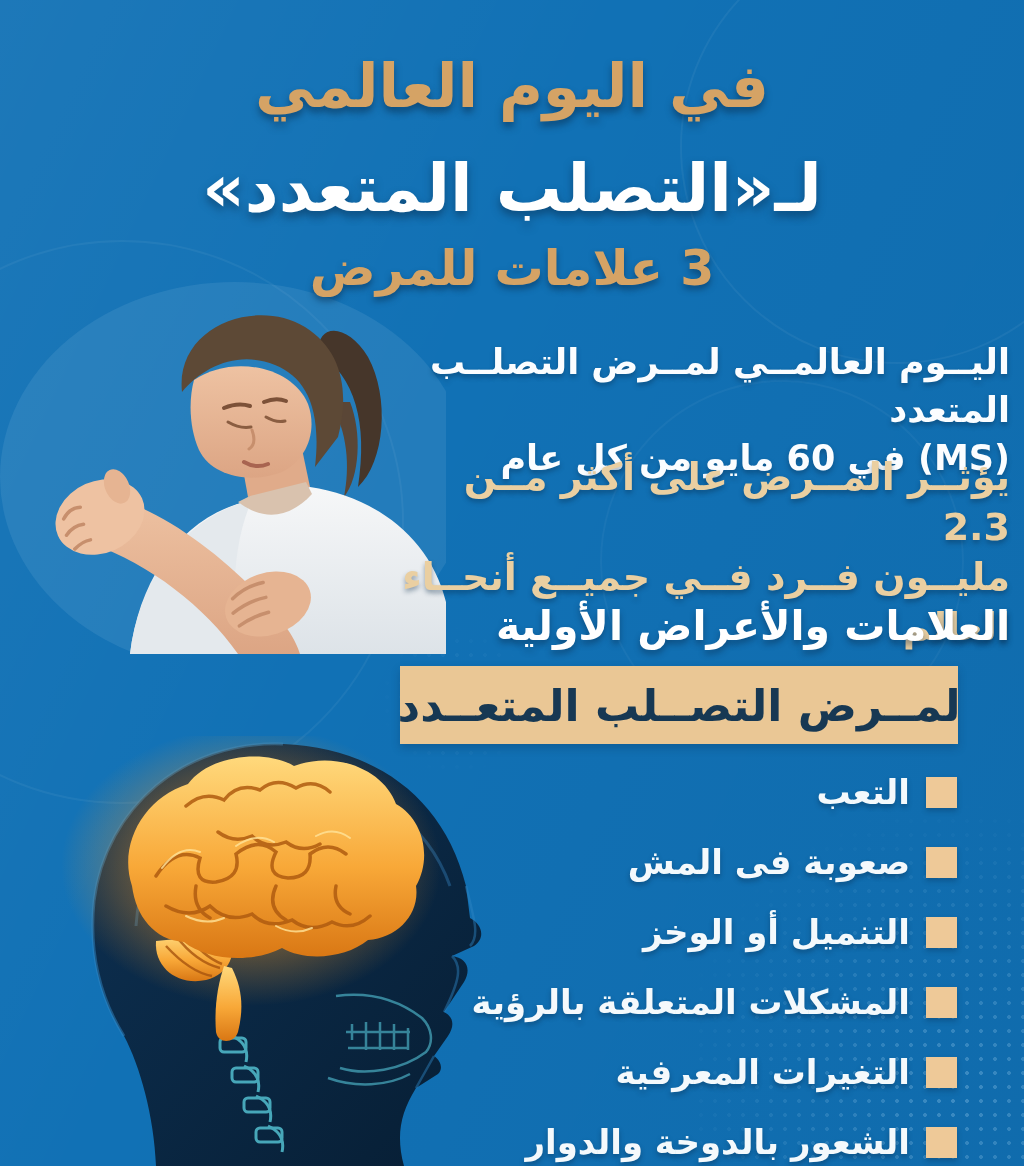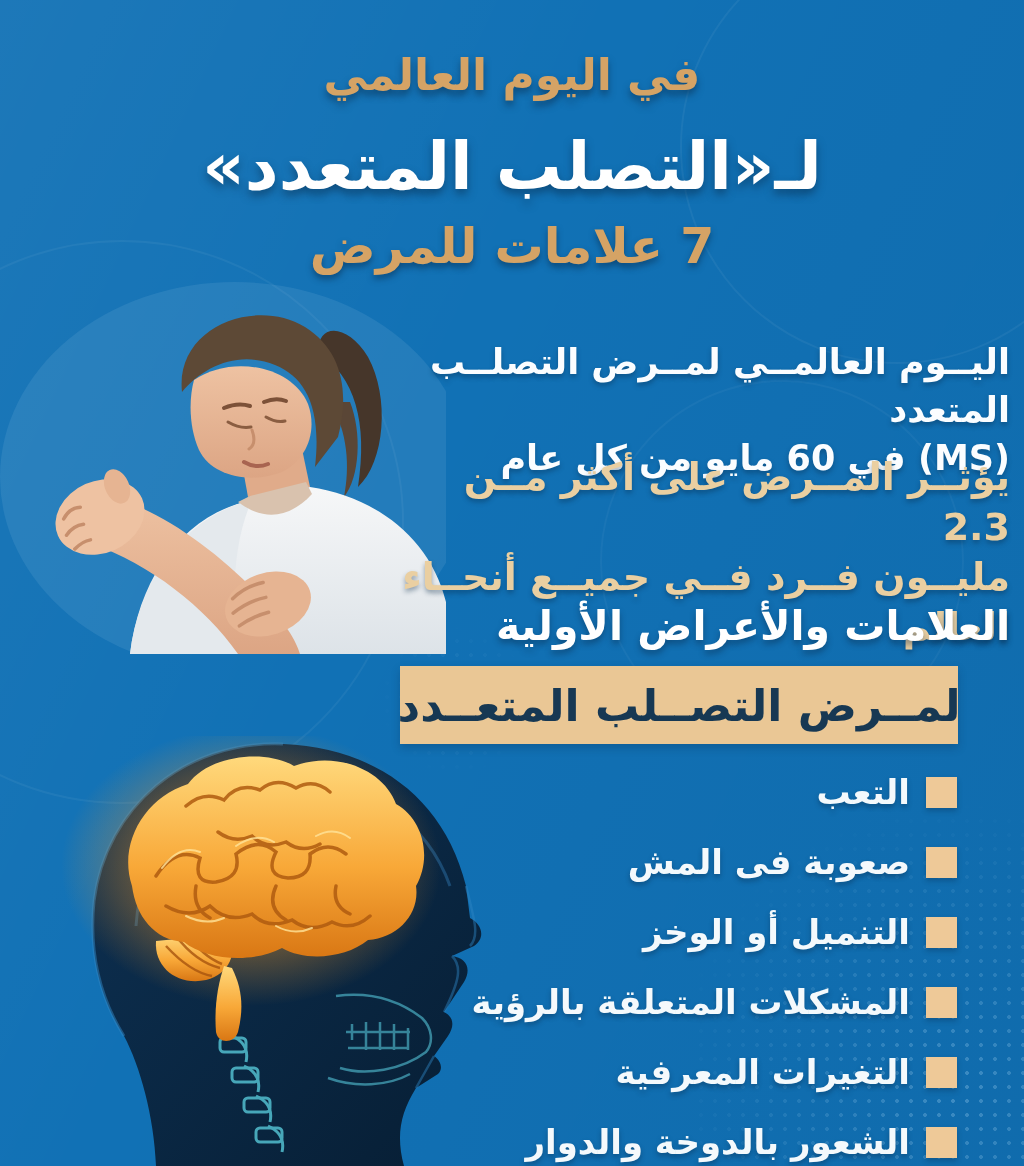--- a/index.html
+++ b/index.html
@@ -19,21 +19,21 @@
   .dots{position:absolute;background-image:radial-gradient(circle,rgba(168,214,244,.55) 1.6px,transparent 2.2px);background-size:14px 14px;opacity:.55;
         -webkit-mask-image:radial-gradient(circle at 80% 80%,#000 0%,transparent 72%);
         mask-image:radial-gradient(circle at 80% 80%,#000 0%,transparent 72%);}
   .dots.br{right:0;bottom:0;width:330px;height:380px;}
   .dots.mid{left:380px;top:620px;width:150px;height:160px;opacity:.25;
         -webkit-mask-image:radial-gradient(circle at 50% 50%,#000 0%,transparent 70%);
         mask-image:radial-gradient(circle at 50% 50%,#000 0%,transparent 70%);}
 
   
   .headline{position:absolute;top:44px;left:0;width:100%;text-align:center;z-index:5;}
-  .hl1{font-size:44px;font-weight:bold;color:#d5a365;text-shadow:0 5px 7px rgba(8,40,70,.5);line-height:1.4;}
+  .hl1{font-size:60px;font-weight:bold;color:#d5a365;text-shadow:0 5px 7px rgba(8,40,70,.5);line-height:1.4;}
   .hl2{font-size:66px;font-weight:bold;color:#ffffff;text-shadow:0 5px 8px rgba(8,40,70,.5);line-height:1.35;margin-top:16px;}
   .hl3{font-size:49px;font-weight:bold;color:#d5a365;text-shadow:0 4px 6px rgba(8,40,70,.5);line-height:1.3;margin-top:4px;}
 
   
   .rtl{direction:rtl;unicode-bidi:plaintext;}
   .intro{position:absolute;top:338px;right:14px;width:690px;text-align:right;z-index:6;
          font-size:35px;font-weight:bold;color:#fbfdff;line-height:48px;text-shadow:0 3px 5px rgba(8,40,70,.4);}
   .stat{position:absolute;top:452px;right:14px;width:620px;text-align:right;z-index:6;
         font-size:38px;font-weight:bold;color:#eacfa1;line-height:50px;text-shadow:0 3px 5px rgba(8,40,70,.4);}
   .section-heading{position:absolute;top:602px;right:14px;width:700px;text-align:right;z-index:6;
@@ -60,21 +60,21 @@
   <div class="sheen"></div>
   <div class="deco-circle c1"></div>
   <div class="deco-circle c2"></div>
   <div class="deco-circle c3"></div>
   <div class="dots br"></div>
   <div class="dots mid"></div>
 
   <div class="headline">
     <div class="hl1 rtl">في اليوم العالمي</div>
     <div class="hl2 rtl">لـ«التصلب المتعدد»</div>
-    <div class="hl3 rtl">7 علامات للمرض</div>
+    <div class="hl3 rtl">3 علامات للمرض</div>
   </div>
 
   <svg class="woman-img" viewBox="0 0 446 372" aria-hidden="true">
     <defs>
       <linearGradient id="skin" x1="0" y1="0" x2="0" y2="1">
         <stop offset="0" stop-color="#eec2a2"></stop>
           <stop offset="1" stop-color="#dca584"></stop>
       </linearGradient>
       <linearGradient id="shirt" x1="0" y1="0" x2="0" y2="1">
         <stop offset="0" stop-color="#f6f7f8"></stop>

